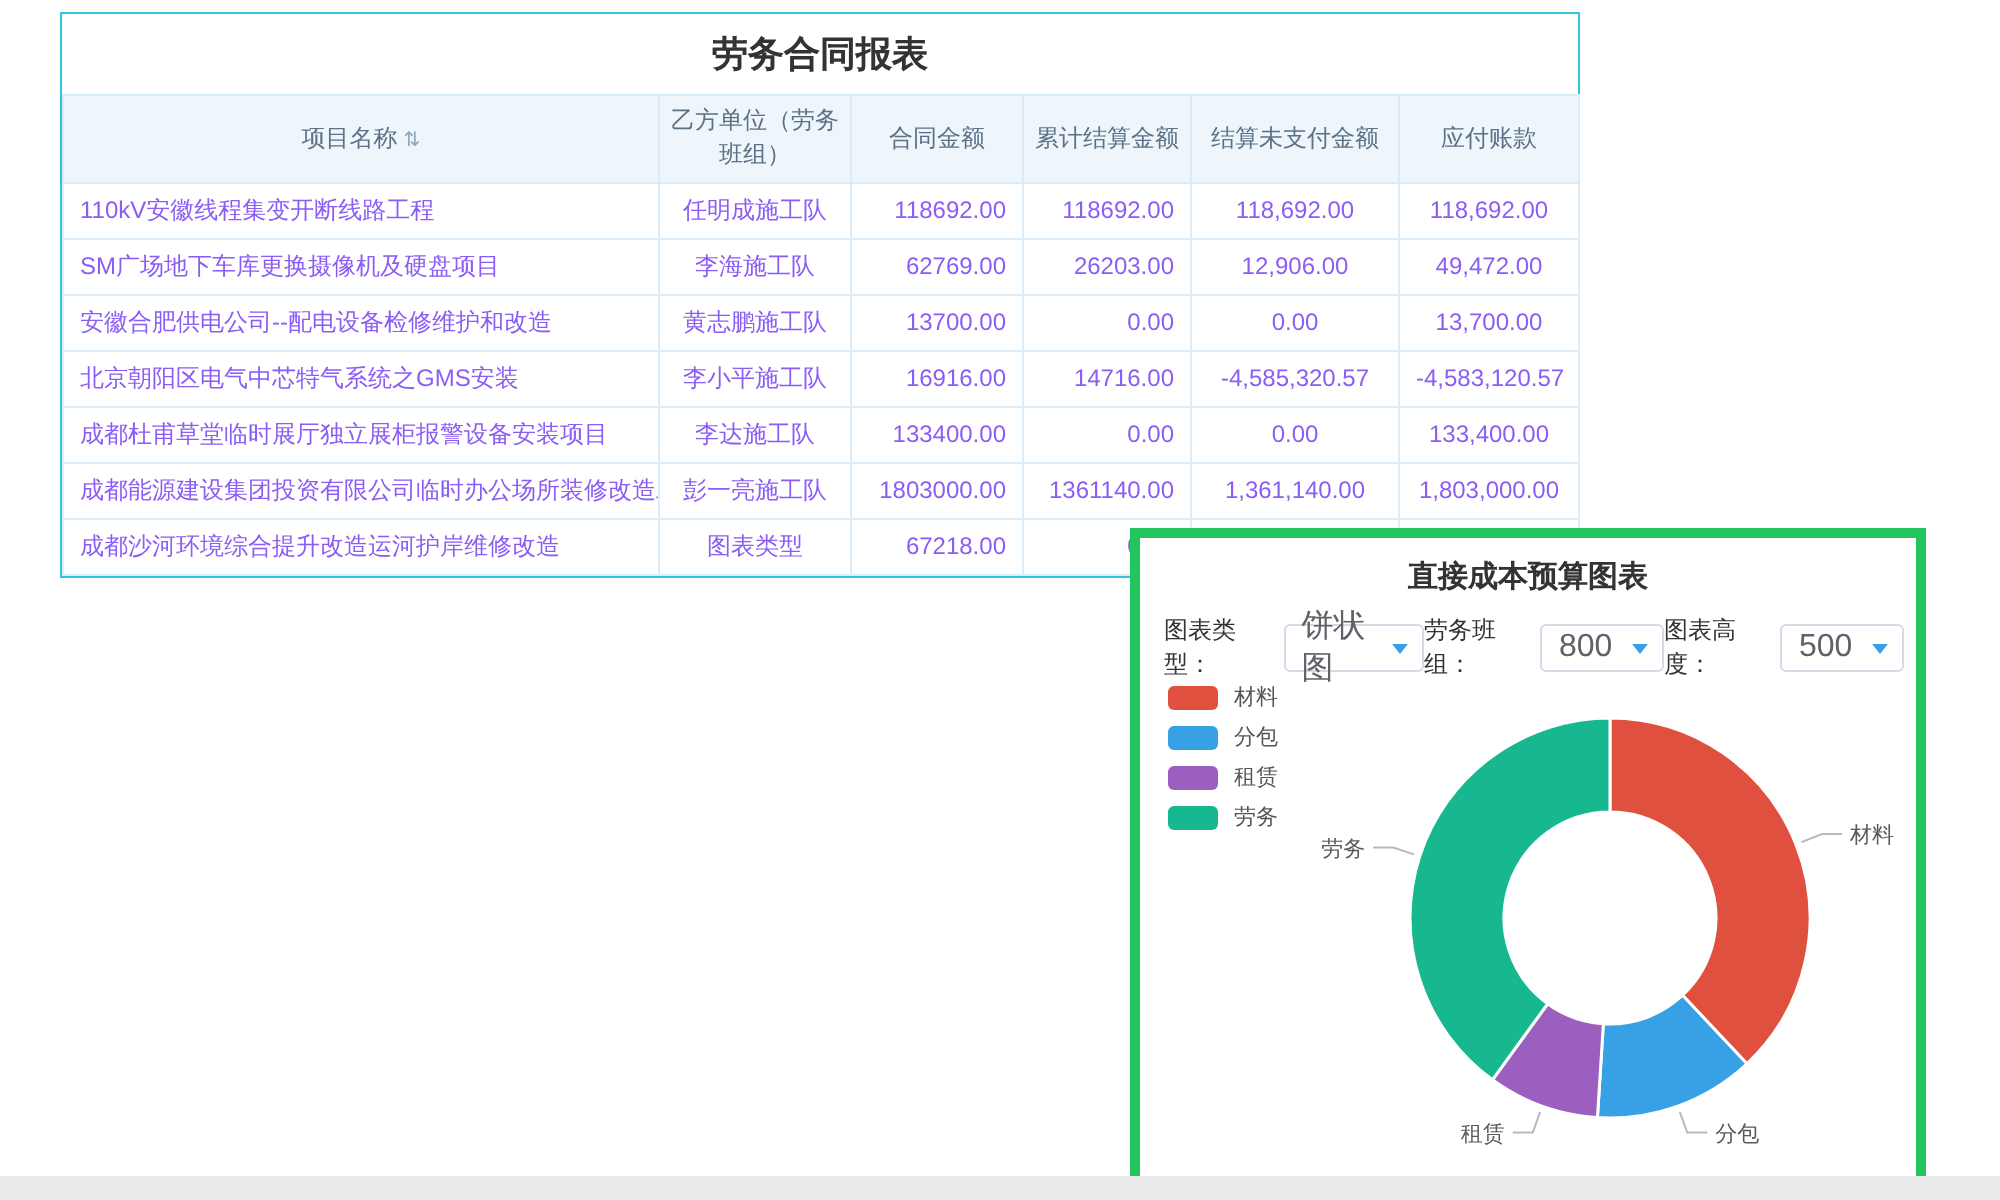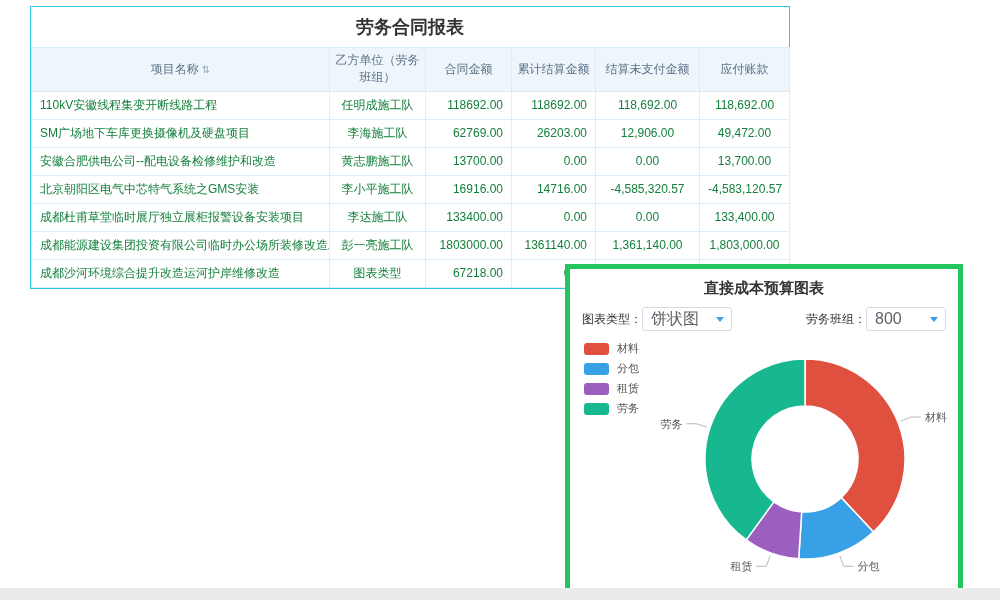--- a/index.html
+++ b/index.html
@@ -4,32 +4,32 @@
 <style>
   html,body{margin:0;padding:0;background:#fff;}
   body{width:1000px;height:600px;font-family:"Liberation Sans","DejaVu Sans",sans-serif;position:relative;overflow:hidden;}
   .stage{position:absolute;left:0;top:0;width:864px;height:600px;background:#fff;}
 
   
   .report-panel{position:absolute;left:30px;top:6px;width:758px;background:#fff;border:1px solid #31c3e2;}
   .report-title{height:40px;line-height:40px;text-align:center;font-size:18px;font-weight:bold;color:#333;}
   table.report{width:100%;border-collapse:collapse;table-layout:fixed;}
   table.report th{background:#eef6fc;border:1px solid #d9ecf8;font-weight:normal;font-size:12px;color:#5c7186;text-align:center;vertical-align:middle;padding:4px 5px;line-height:1.45;}
-  table.report td{border:1px solid #ddeefa;font-size:12px;padding:5px 8px;white-space:nowrap;overflow:hidden;color:#15803d;background:#fff;}
+  table.report td{border:1px solid #ddeefa;font-size:12px;padding:5px 8px;white-space:nowrap;overflow:hidden;color:#8b5cf6;background:#fff;}
   td.c0{color:#1791d2;text-align:left;}
   td.c1{color:#1791d2;text-align:center;}
   td.c2,td.c3{color:#1791d2;text-align:right;}
   td.c4,td.c5{color:#333;text-align:center;}
   .sort-icon{font-size:10px;color:#8fa6ba;margin-left:3px;}
 
   
   .chart-panel{position:absolute;left:565px;top:264px;width:388px;height:328px;background:#fff;border:5px solid #22c55e;}
   .chart-title{text-align:center;font-weight:bold;font-size:15px;color:#333;padding:10px 0 9px;}
   .controls{display:flex;justify-content:space-between;align-items:center;padding:0 12px;}
-  .control{display:flex;align-items:center;font-size:12px;color:#333;}
+  .control{display:flex;align-items:center;font-size:12px;color:#333;gap:16px;}
   .select{border:1px solid #d3dce6;border-radius:3px;height:24px;box-sizing:border-box;display:flex;align-items:center;justify-content:space-between;padding:0 7px 0 8px;font-size:16px;color:#606266;background:#fff;cursor:pointer;}
   .select.w1{width:90px;} .select.w2{width:80px;} .select.w3{width:80px;}
   .caret{width:0;height:0;border-left:4px solid transparent;border-right:4px solid transparent;border-top:5px solid #3aa0e4;margin-left:6px;}
 
   .legend{position:absolute;left:14px;top:72px;}
   .legend-item{display:flex;align-items:center;margin-bottom:5px;cursor:pointer;}
   .swatch{width:25px;height:12px;border-radius:3px;margin-right:8px;flex:0 0 auto;}
   .legend-label{font-size:11px;color:#555;}
 
   svg.donut{position:absolute;left:0;top:58px;width:388px;height:268px;}
@@ -138,20 +138,27 @@
           <span class="caret"></span>
         </div>
       </div>
       <div class="control">
         <span>劳务班组：</span>
         <div class="select w2">
           <span>800</span>
           <span class="caret"></span>
         </div>
       </div>
+      <div class="control">
+        <span>图表高度：</span>
+        <div class="select w3">
+          <span>500</span>
+          <span class="caret"></span>
+        </div>
+      </div>
     </div>
 
     <svg class="donut" viewBox="0 0 388 268">
         <path d="M 235 32 A 100 100 0 0 1 303.4547105928689 204.89686274214114 L 271.2809966142205 170.6353372533348 A 53 53 0 0 0 235 79 Z" fill="#e0503f" stroke="#fff" stroke-width="1.5"></path>
         <polyline points="330.7669780464899,94.08317107347818 340.99451939126067,90.03380099394673 350.99451939126067,90.03380099394673" fill="none" stroke="#b4bac1"></polyline>
         <text x="354.99451939126067" y="94.03380099394673" text-anchor="start" class="slice-label">材料</text>
         <path d="M 303.4547105928689 204.89686274214114 A 100 100 0 0 1 228.72094804706865 231.80267284282715 L 231.6721024649464 184.8954166066984 A 53 53 0 0 0 271.2809966142205 170.6353372533348 Z" fill="#38a0e4" stroke="#fff" stroke-width="1.5"></path>
         <polyline points="269.890005785265,228.91071920228524 273.6161229079632,239.2604076607817 283.6161229079632,239.2604076607817" fill="none" stroke="#b4bac1"></polyline>
         <text x="287.6161229079632" y="243.2604076607817" text-anchor="start" class="slice-label">分包</text>
         <path d="M 228.72094804706865 231.80267284282715 A 100 100 0 0 1 176.22147477075265 212.90169943749473 L 203.8473816284989 174.8779007018722 A 53 53 0 0 0 231.6721024649464 184.8954166066984 Z" fill="#9b5fc0" stroke="#fff" stroke-width="1.5"></path>

